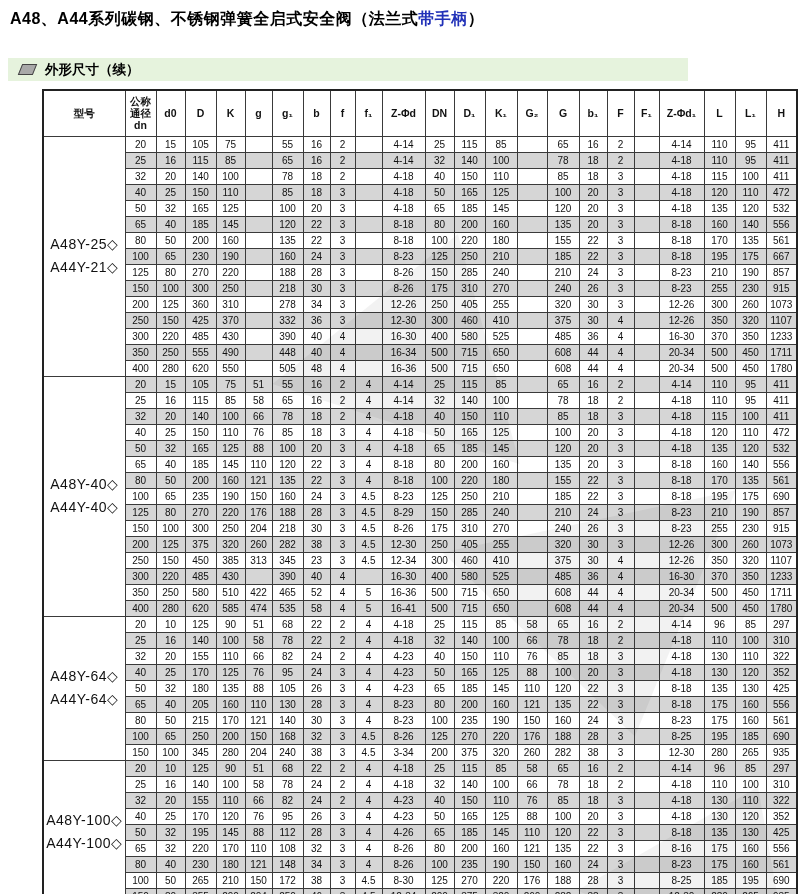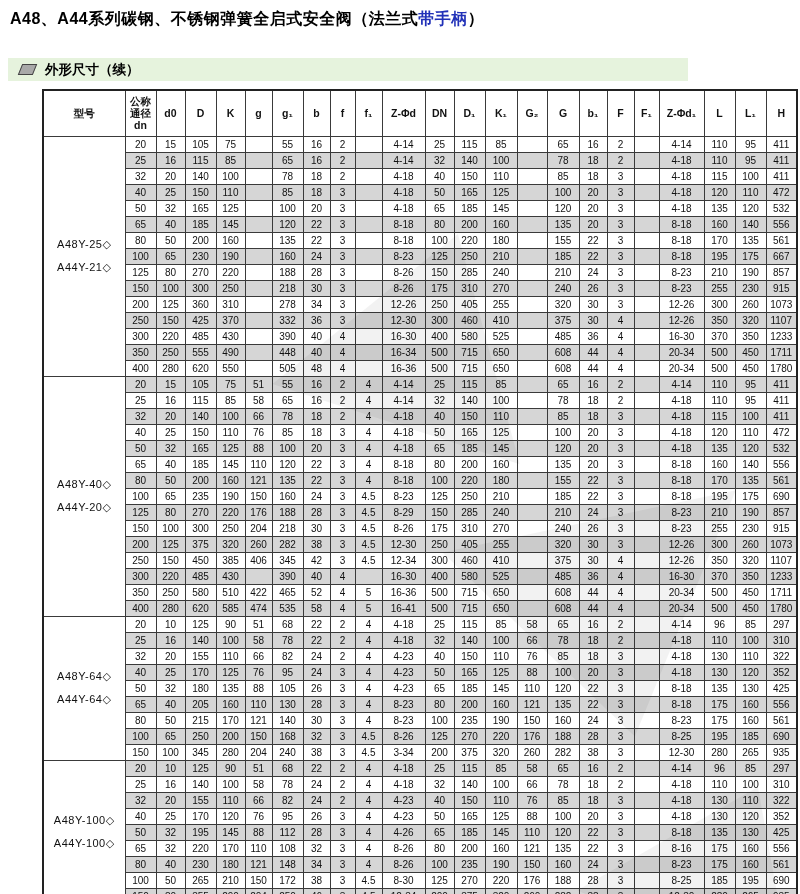--- a/index.html
+++ b/index.html
@@ -66,21 +66,21 @@
     font-size: 10.5px;
     font-weight: bold;
     white-space: pre-line;
     line-height: 12px;
     background: #fff;
   }
   tbody td { height: 15px; line-height: 15px; background: #fff; }
   tbody tr.stripe td { background: #d6d6d6; }
   td.model-cell {
     background: #fff !important;
-    font-size: 11px;
+    font-size: 14px;
     letter-spacing: 0.5px;
   }
   td.model-cell div { line-height: 15px; padding: 4px 0; }
 
   
   .wm { position: absolute; pointer-events: none; opacity: 0.05; }
   .wm-1 { left: 255px; top: 140px; width: 0; height: 0;
     border-left: 130px solid transparent; border-right: 130px solid transparent;
     border-bottom: 200px solid #000; transform: rotate(18deg); }
   .wm-2 { left: 420px; top: 430px; width: 0; height: 0;
@@ -521,21 +521,21 @@
             <td>4</td>
             <td></td>
             <td>20-34</td>
             <td>500</td>
             <td>450</td>
             <td>1780</td>
           </tr>
           <tr class="stripe">
             <td class="model-cell" rowspan="15">
               <div>A48Y-40◇</div>
-              <div>A44Y-20◇</div>
+              <div>A44Y-40◇</div>
             </td>
             <td>20</td>
             <td>15</td>
             <td>105</td>
             <td>75</td>
             <td>51</td>
             <td>55</td>
             <td>16</td>
             <td>2</td>
             <td>4</td>
@@ -791,23 +791,23 @@
             <td>12-26</td>
             <td>300</td>
             <td>260</td>
             <td>1073</td>
           </tr>
           <tr>
             <td>250</td>
             <td>150</td>
             <td>450</td>
             <td>385</td>
-            <td>406</td>
+            <td>313</td>
             <td>345</td>
-            <td>42</td>
+            <td>23</td>
             <td>3</td>
             <td>4.5</td>
             <td>12-34</td>
             <td>300</td>
             <td>460</td>
             <td>410</td>
             <td></td>
             <td>375</td>
             <td>30</td>
             <td>4</td>

